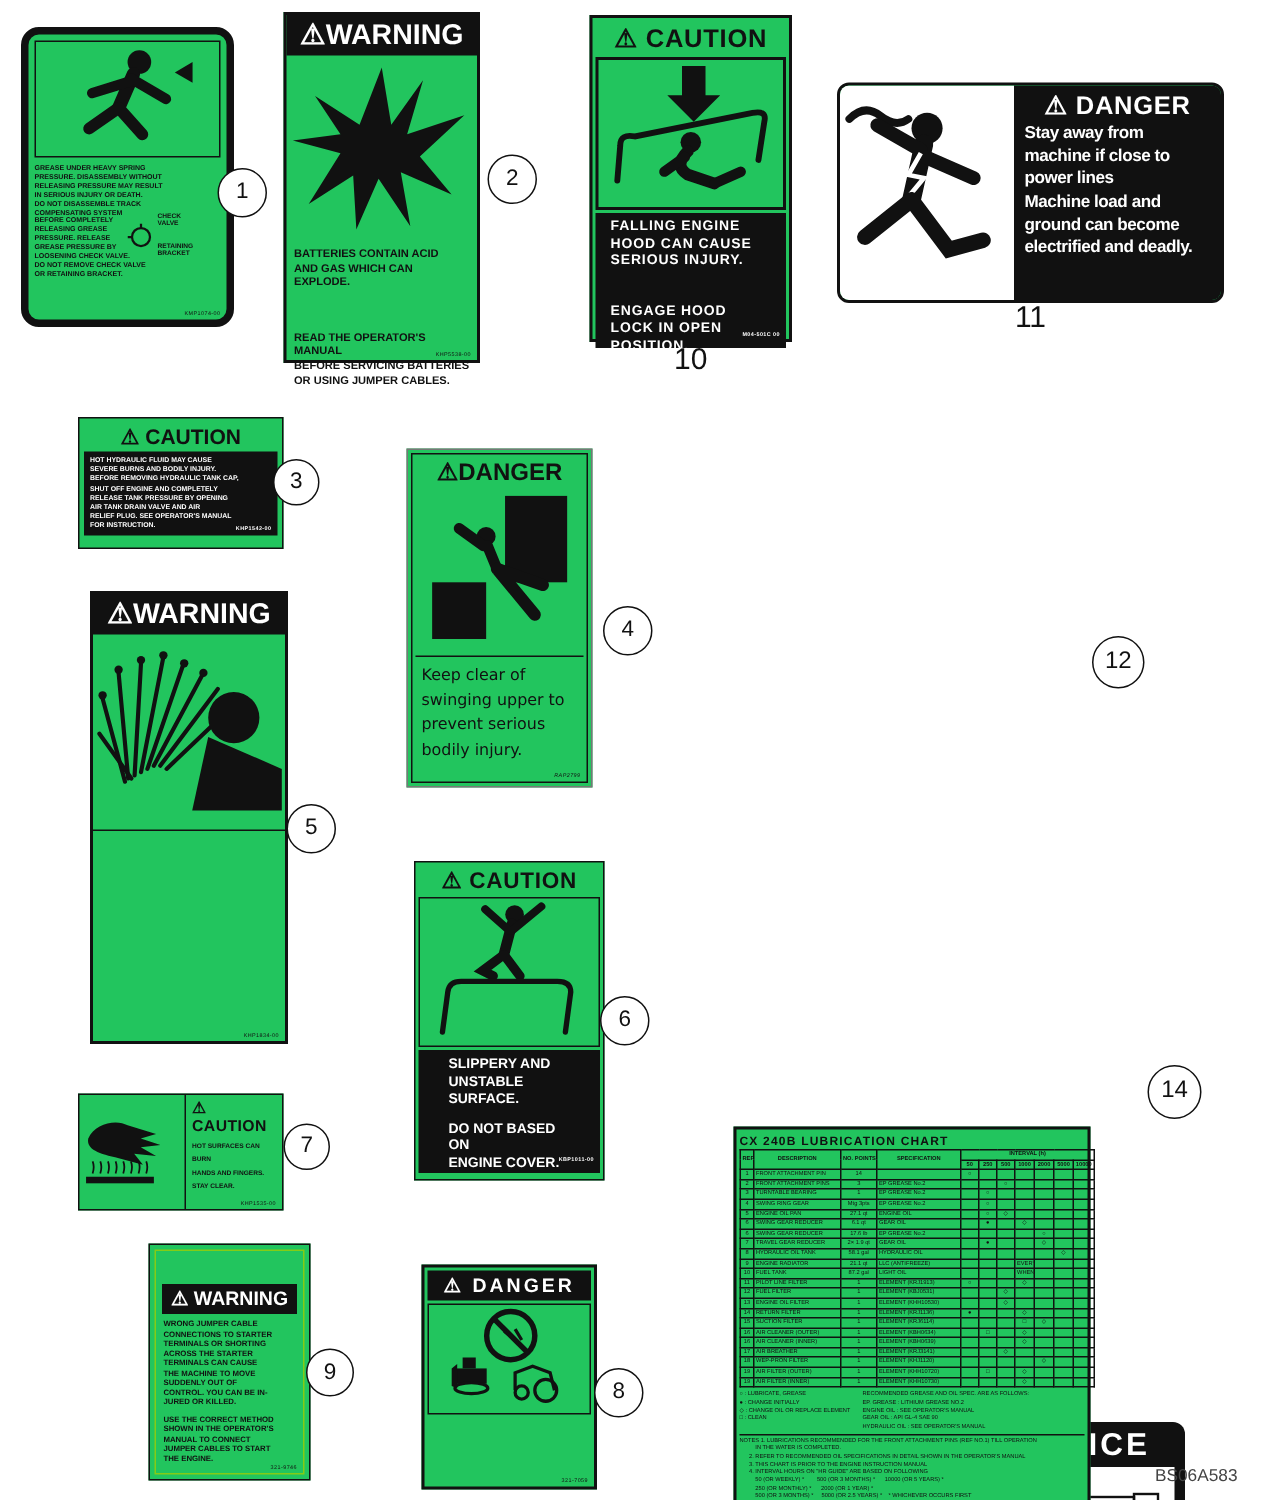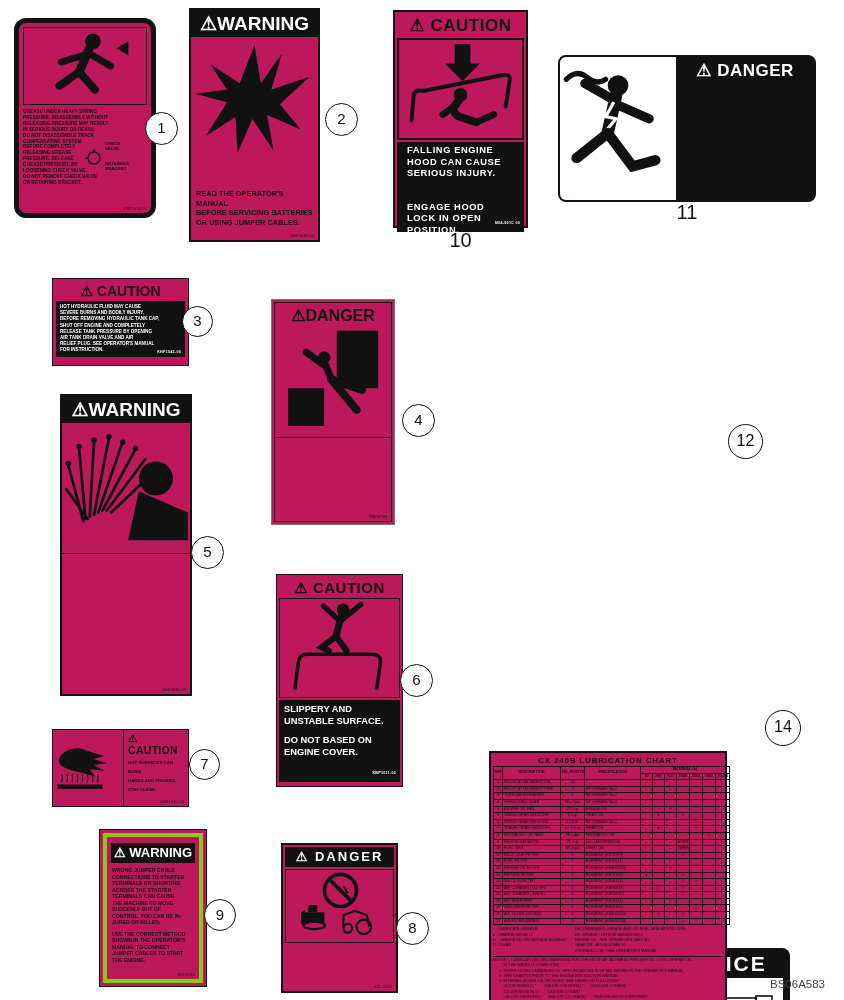--- a/index.html
+++ b/index.html
@@ -1,18 +1,18 @@
 <!DOCTYPE html>
 <html><head>
 <meta charset="utf-8">
 <style>
   html,body{margin:0;padding:0;background:#fff;}
   .sheet{position:relative;width:844px;height:1000px;background:#fff;overflow:hidden;
          font-family:"Liberation Sans",sans-serif;color:#111;}
-  .decal{position:absolute;background:#be185d;box-sizing:border-box;}
+  .decal{position:absolute;background:#22c55e;box-sizing:border-box;}
   .pre{white-space:pre-line;}
   .prex{white-space:pre;}
   .band{background:#111;color:#fff;text-align:center;font-weight:700;}
   .tri{font-weight:700;}
   .code{position:absolute;font-size:3.6px;right:4px;bottom:2px;letter-spacing:0.3px;}
   svg{display:block;}
 
   
   #d1{left:14px;top:18px;width:142px;height:200px;border:5px solid #111;border-radius:12px;padding:4px;}
   #d1 .pict{height:76px;border:1px solid #111;}
@@ -62,35 +62,35 @@
   
   #d5{left:60px;top:394px;width:132px;height:302px;border:2px solid #111;}
   #d5 .band{font-size:19px;line-height:27px;}
   #d5 .pict{height:130px;border-bottom:1.5px solid #111;}
   #d5 .body{font-size:9.8px;line-height:12.8px;font-weight:700;padding:4px 5px;letter-spacing:0.3px;}
 
   
   #d6{left:276px;top:574px;width:127px;height:213px;border:1.5px solid #111;padding:2px;}
   #d6 .hdr{font-size:15px;font-weight:800;text-align:center;line-height:21px;letter-spacing:0.5px;}
   #d6 .pict{border:1.5px solid #111;height:98px;}
-  #d6 .black{background:#111;color:#fff;margin-top:2px;height:82px;padding:4px 5px;
+  #d6 .black{background:#111;color:#fff;margin-top:2px;height:82px;padding:4px 20px;
              font-size:9.3px;line-height:11.6px;font-weight:700;position:relative;box-sizing:border-box;}
   #d6 .black .b2{margin-top:8px;}
   #d6 .black .code{color:#fff;}
 
   
   #d7{left:52px;top:729px;width:137px;height:78px;border:1.5px solid #111;display:flex;}
   #d7 .left{width:70px;border-right:1px solid #111;position:relative;}
   #d7 .right{flex:1;padding:2px 4px;position:relative;}
   #d7 .hdr{font-size:10.5px;font-weight:800;letter-spacing:0.3px;}
   #d7 .body{font-size:4.4px;line-height:9px;font-weight:700;margin-top:2px;}
 
   
   #d9{left:99px;top:829px;width:108px;height:158px;border:1px solid #111;padding:3px;}
-  #d9 .inner{border:4px solid #84cc16;height:100%;box-sizing:border-box;padding:4px 3px;position:relative;}
+  #d9 .inner{border:1px solid #84cc16;height:100%;box-sizing:border-box;padding:20px 3px;position:relative;}
   #d9 .band{font-size:13px;line-height:20px;margin:2px 1px 4px 1px;}
   #d9 .body{font-size:5.2px;line-height:6.5px;font-weight:700;padding:0 2px;}
   #d9 .b2{margin-top:5px;}
 
   
   #d8{left:281px;top:843px;width:117px;height:150px;border:2px solid #111;padding:2px;position:relative;}
   #d8 .band{font-size:13px;line-height:20px;letter-spacing:2px;}
   #d8 .pict{border:1px solid #111;height:72px;margin-top:2px;}
   #d8 .body{font-size:8.3px;line-height:10.4px;font-weight:700;margin-top:3px;padding:0 1px;}
 
@@ -98,21 +98,21 @@
   #d16{left:557px;top:824px;width:128px;height:164px;border:1.5px solid #111;padding:3px;position:relative;}
   #d16 .band{font-size:17px;line-height:23px;}
 
   
   #d14{left:652px;top:634px;width:138px;height:180px;background:#111;border-radius:8px;color:#fff;padding:3px 6px;position:relative;}
   #d14 .hdr{font-size:21px;font-weight:800;text-align:center;letter-spacing:2px;line-height:25px;}
   #d14 .art{background:#fff;height:50px;margin:2px 1px 4px 1px;}
 
   
   #d12{left:489px;top:257px;width:238px;height:368px;border:2px solid #111;padding:2px;position:relative;}
-  #d12 .title{font-size:8px;font-weight:700;text-align:center;line-height:11px;letter-spacing:0.8px;}
+  #d12 .title{font-size:8px;font-weight:700;text-align:left;line-height:11px;letter-spacing:0.8px;}
   #d12 table{width:100%;border-collapse:collapse;table-layout:fixed;}
   #d12 th,#d12 td{border:0.5px solid #111;font-size:3.8px;line-height:5.6px;font-weight:400;
                   padding:0 1px;white-space:nowrap;overflow:hidden;text-align:center;}
   #d12 th{font-weight:700;}
   #d12 td:nth-child(2),#d12 td:nth-child(4){text-align:left;}
   #d12 .legend{display:flex;gap:4px;font-size:3.8px;line-height:5.4px;margin-top:2px;}
   #d12 .legend .lcol{width:78px;}
   #d12 .notes{font-size:3.8px;line-height:5.2px;margin-top:2px;border-top:0.5px solid #111;padding-top:1px;}
 
   
@@ -164,20 +164,22 @@
   </div>
   <div class="circ" style="left:145px;top:112px;width:31px;height:31px;line-height:30px;">1</div>
 
   <div class="decal" id="d2">
     <div class="band"><span class="tri">⚠</span><span>WARNING</span></div>
     <div class="pict">
       <svg viewBox="0 0 120 110" width="127" height="124">
         <polygon fill="#111" points="60,4 66,40 86,12 76,46 112,34 84,60 104,84 72,70 78,104 58,74 44,106 42,72 14,90 34,58 4,50 34,46 18,22 46,40"></polygon>
       </svg>
     </div>
+    <div class="body pre">BATTERIES CONTAIN ACID
+AND GAS WHICH CAN EXPLODE.</div>
     <div class="body pre b2">READ THE OPERATOR'S MANUAL
 BEFORE SERVICING BATTERIES
 OR USING JUMPER CABLES.</div>
     <div class="code">KHP5538-00</div>
   </div>
   <div class="circ" style="left:325px;top:103px;width:31px;height:31px;line-height:30px;">2</div>
 
   <div class="decal" id="d10">
     <div class="hdr"><span class="tri">⚠</span> <span>CAUTION</span></div>
     <div class="pict">
@@ -207,20 +209,26 @@
         <path d="M6,14 q10,-10 20,-2 t18,2" stroke="#111" stroke-width="5" fill="none" stroke-linecap="round"></path>
         <circle cx="56" cy="20" r="10" fill="#111"></circle>
         <path d="M54,30 L46,66" stroke="#111" stroke-width="12" stroke-linecap="round" fill="none"></path>
         <path d="M52,34 L24,18 M54,38 L86,52" stroke="#111" stroke-width="9" stroke-linecap="round" fill="none"></path>
         <polyline points="52,36 44,50 54,52 44,64" stroke="#fff" stroke-width="3" fill="none"></polyline>
         <path d="M46,66 L16,90 M46,66 L70,98 L92,92" stroke="#111" stroke-width="10" stroke-linecap="round" fill="none"></path>
       </svg>
     </div>
     <div class="right">
       <div class="hdr"><span class="tri">⚠</span> <span>DANGER</span></div>
+      <div class="body pre">Stay away from
+machine if close to
+power lines
+Machine load and
+ground can become
+electrified and deadly.</div>
     </div>
   </div>
   <div class="plain-num" style="left:558px;top:201px;width:258px;">11</div>
 
   <div class="decal" id="d3">
     <div class="hdr"><span class="tri">⚠</span> <span>CAUTION</span></div>
     <div class="black">
       <div class="pre">HOT HYDRAULIC FLUID MAY CAUSE
 SEVERE BURNS AND BODILY INJURY.
 BEFORE REMOVING HYDRAULIC TANK CAP,
@@ -240,20 +248,24 @@
       <div class="pict">
         <svg viewBox="0 0 110 120" width="114" height="108">
           <rect x="58" y="4" width="46" height="64" fill="#111"></rect>
           <rect x="4" y="68" width="40" height="42" fill="#111"></rect>
           <circle cx="44" cy="34" r="7" fill="#111"></circle>
           <path d="M42,41 L24,28 M45,41 L52,58" stroke="#111" stroke-width="8" stroke-linecap="round" fill="none"></path>
           <path d="M52,58 L86,70 M52,58 L80,92" stroke="#111" stroke-width="9" stroke-linecap="round" fill="none"></path>
         </svg>
       </div>
       <div class="rule"></div>
+      <div class="body pre">Keep clear of
+swinging upper to
+prevent serious
+bodily injury.</div>
       <div class="code">RAP2799</div>
     </div>
   </div>
   <div class="circ" style="left:402px;top:404px;width:31px;height:31px;line-height:30px;">4</div>
 
   <div class="decal" id="d5">
     <div class="band"><span class="tri">⚠</span><span>WARNING</span></div>
     <div class="pict">
       <svg viewBox="0 0 120 100" width="128" height="128">
         <g stroke="#111" stroke-width="2.6" stroke-linecap="round">

